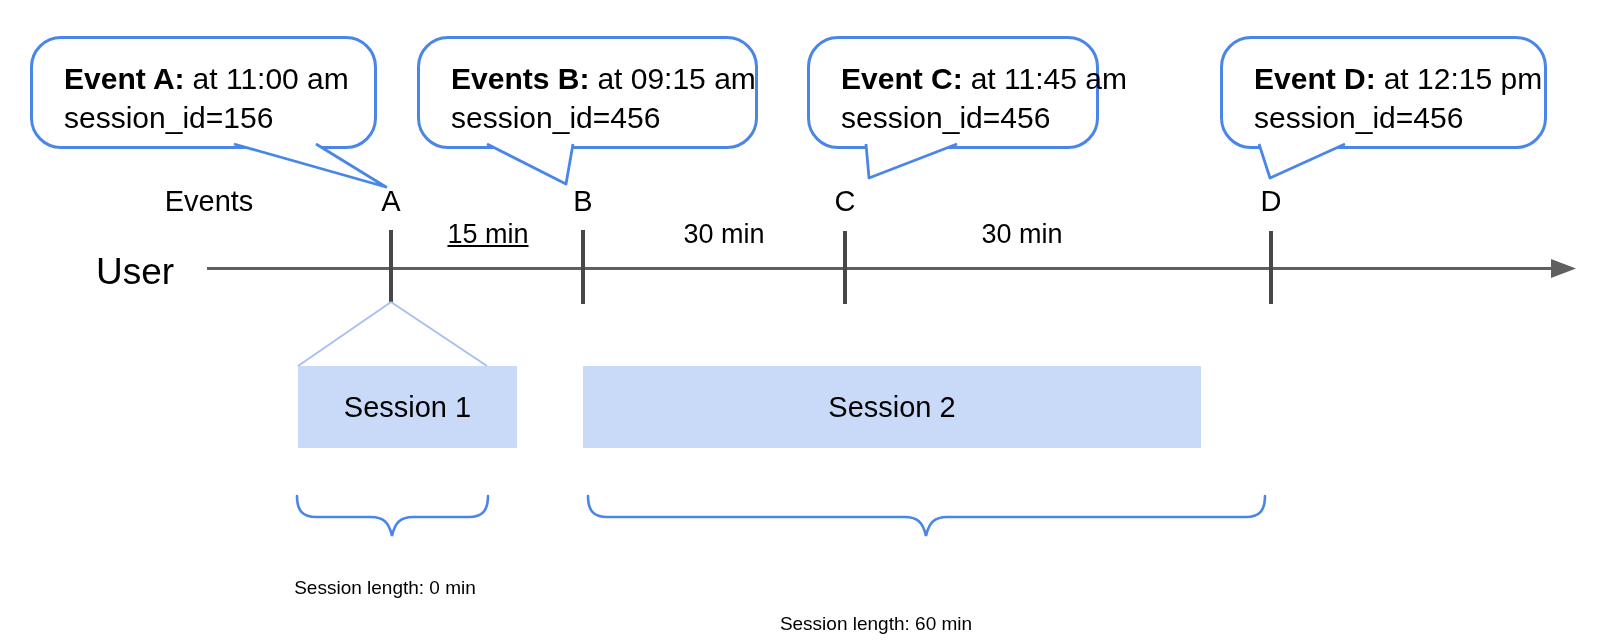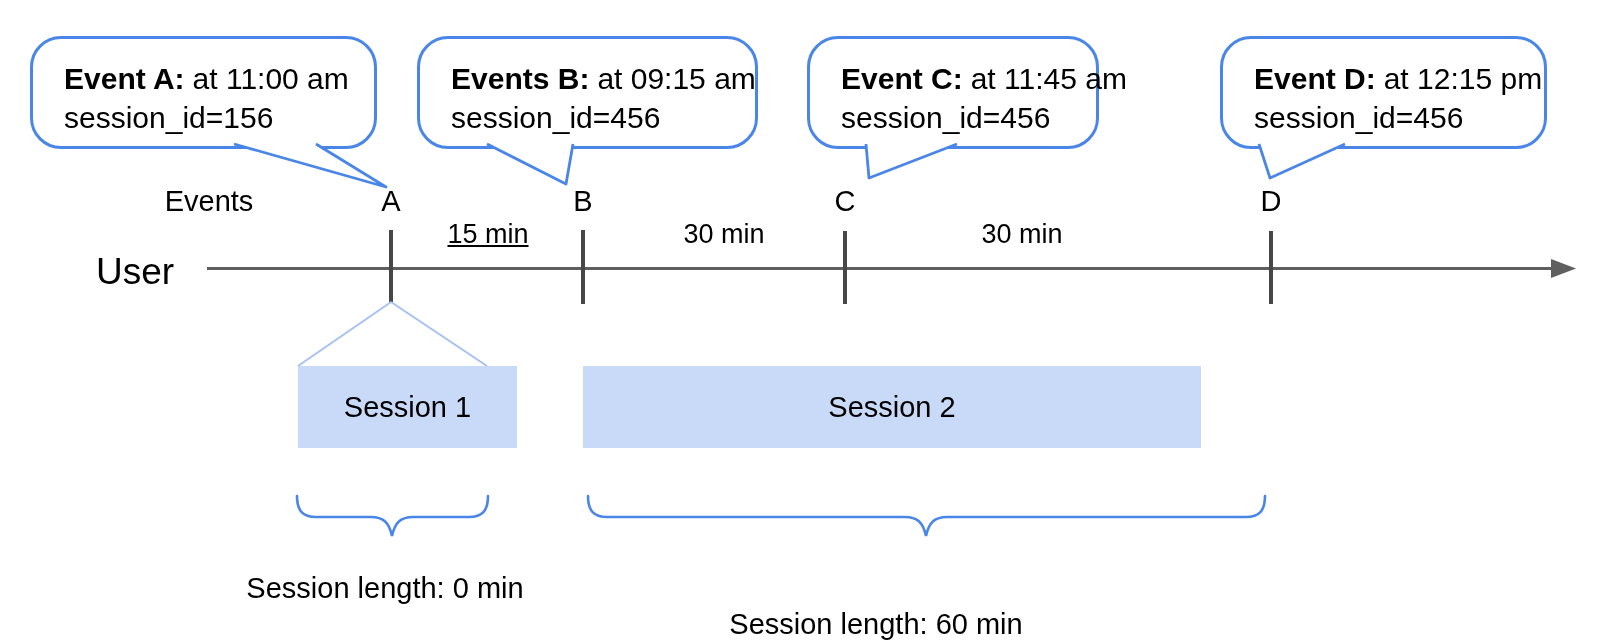--- a/index.html
+++ b/index.html
@@ -61,21 +61,21 @@
     position: absolute;
     top: 366px;
     height: 82px;
     background: var(--session-fill);
     display: flex;
     align-items: center;
     justify-content: center;
     font-size: 29px;
     white-space: nowrap;
   }
-  .caption { position: absolute; top: 572px; font-size: 29px; line-height: 32px; transform: translateX(-50%); white-space: nowrap; }
+  .caption { position: absolute; top: 572px; font-size: 19px; line-height: 32px; transform: translateX(-50%); white-space: nowrap; }
 </style>
 </head>
 <body>
 
 <div id="canvas">
 
   <div class="bubble" style="left:30px; width:347px;">
     <div><span class="ev-name">Event A:</span><span>at 11:00 am</span></div>
     <div>session_id=156</div>
   </div>

